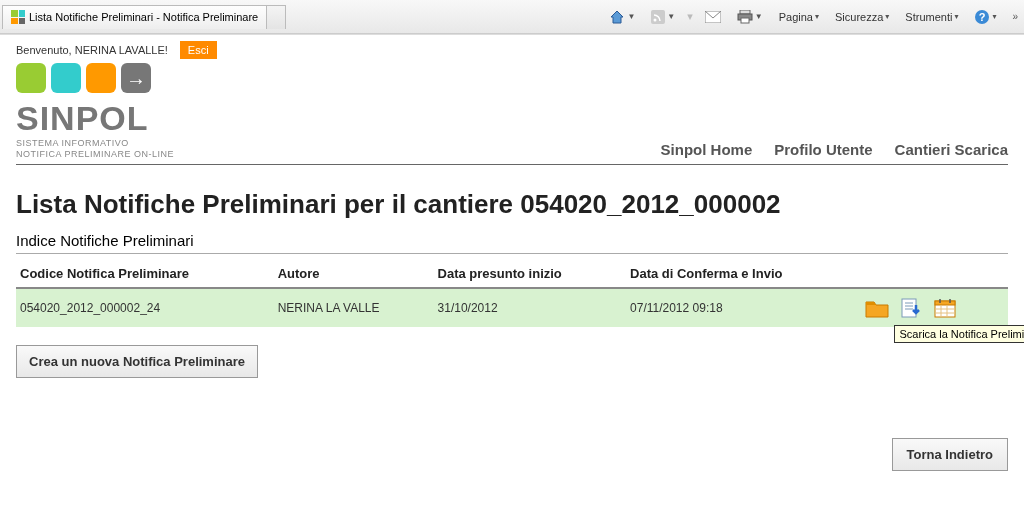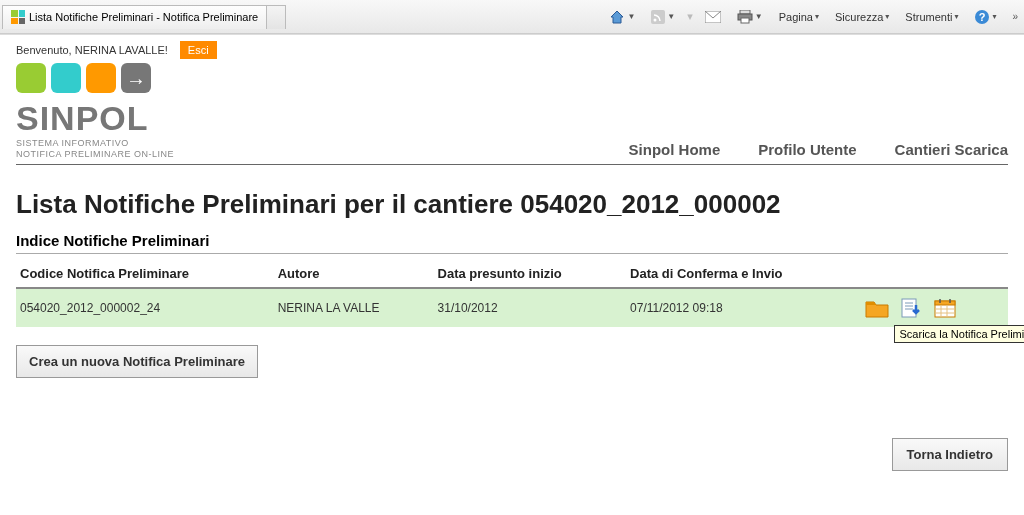--- a/index.html
+++ b/index.html
@@ -126,37 +126,37 @@
       letter-spacing: 1px;
     }
     .logo-sub {
       font-size: 9px;
       color: #888;
       letter-spacing: 0.5px;
       line-height: 1.2;
     }
     .nav {
       display: flex;
-      gap: 38px;
+      gap: 22px;
       font-size: 15px;
       font-weight: bold;
       color: #555;
       padding-bottom: 2px;
     }
     .nav-item { cursor: pointer; }
     
     .page-title {
       font-size: 26px;
       font-weight: bold;
       color: #222;
       margin-bottom: 12px;
     }
     .section-title {
       font-size: 15px;
-      font-weight: bold;
+      font-weight: normal;
       border-bottom: 1px solid #aaa;
       padding-bottom: 4px;
       margin-bottom: 6px;
     }
     table.data {
       width: 100%;
       border-collapse: collapse;
     }
     table.data th {
       text-align: left;

